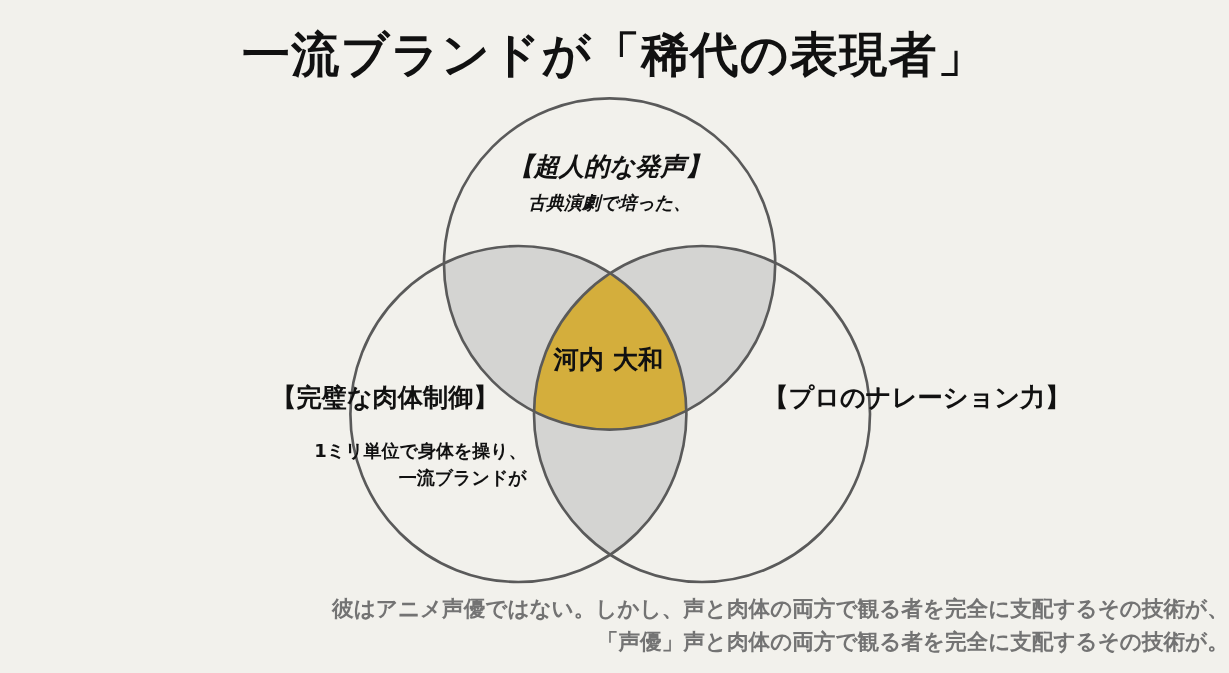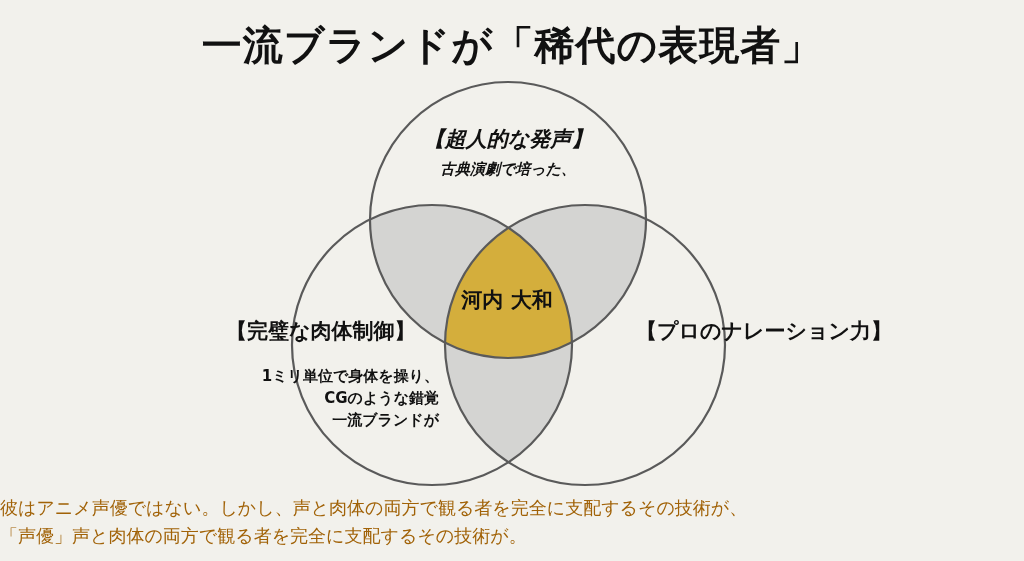--- a/index.html
+++ b/index.html
@@ -20,21 +20,21 @@
     position: absolute; font-weight: bold; color: #111;
   }
   .heading { font-size: 21px; white-space: nowrap; }
   .body-text { font-size: 15px; line-height: 22px; white-space: nowrap; }
   .center-name {
     position: absolute; left: 454px; top: 286px; width: 106px;
     text-align: center; font-size: 21px; font-weight: bold; color: #111;
   }
   .footer {
     position: absolute; left: 0; right: 0; top: 494px;
-    text-align: left; font-size: 18px; font-weight: normal; line-height: 28px; color: #a16207;
+    text-align: right; font-size: 18px; font-weight: bold; line-height: 28px; color: #737373;
   }
 </style>
 </head>
 <body>
 
 <div class="title">一流ブランドが「稀代の表現者」</div>
 
 <svg class="venn" width="1024" height="561" viewBox="0 0 1024 561">
   <defs>
     <clipPath id="clipTop">
@@ -73,21 +73,20 @@
   <div class="heading">【超人的な発声】</div>
   <div class="body-text" style="margin-top:5px;">
     <div>古典演劇で培った、</div>
   </div>
 </div>
 
 <div class="label" style="left:212px; top:317px; width:230px; text-align:right;">
   <div class="heading" style="text-align:left; margin-left:14px;">【完璧な肉体制御】</div>
   <div class="body-text" style="margin-top:20px; padding-right:3px;">
     <div>1ミリ単位で身体を操り、</div>
-    <div>CGのような錯覚</div>
     <div>一流ブランドが</div>
   </div>
 </div>
 
 <div class="label" style="left:592px; top:317px; width:300px; text-align:left;">
   <div class="heading" style="margin-left:28px;text-align:right;">【プロのナレーション力】</div>
 </div>
 
 <div class="center-name">河内 大和</div>
 

